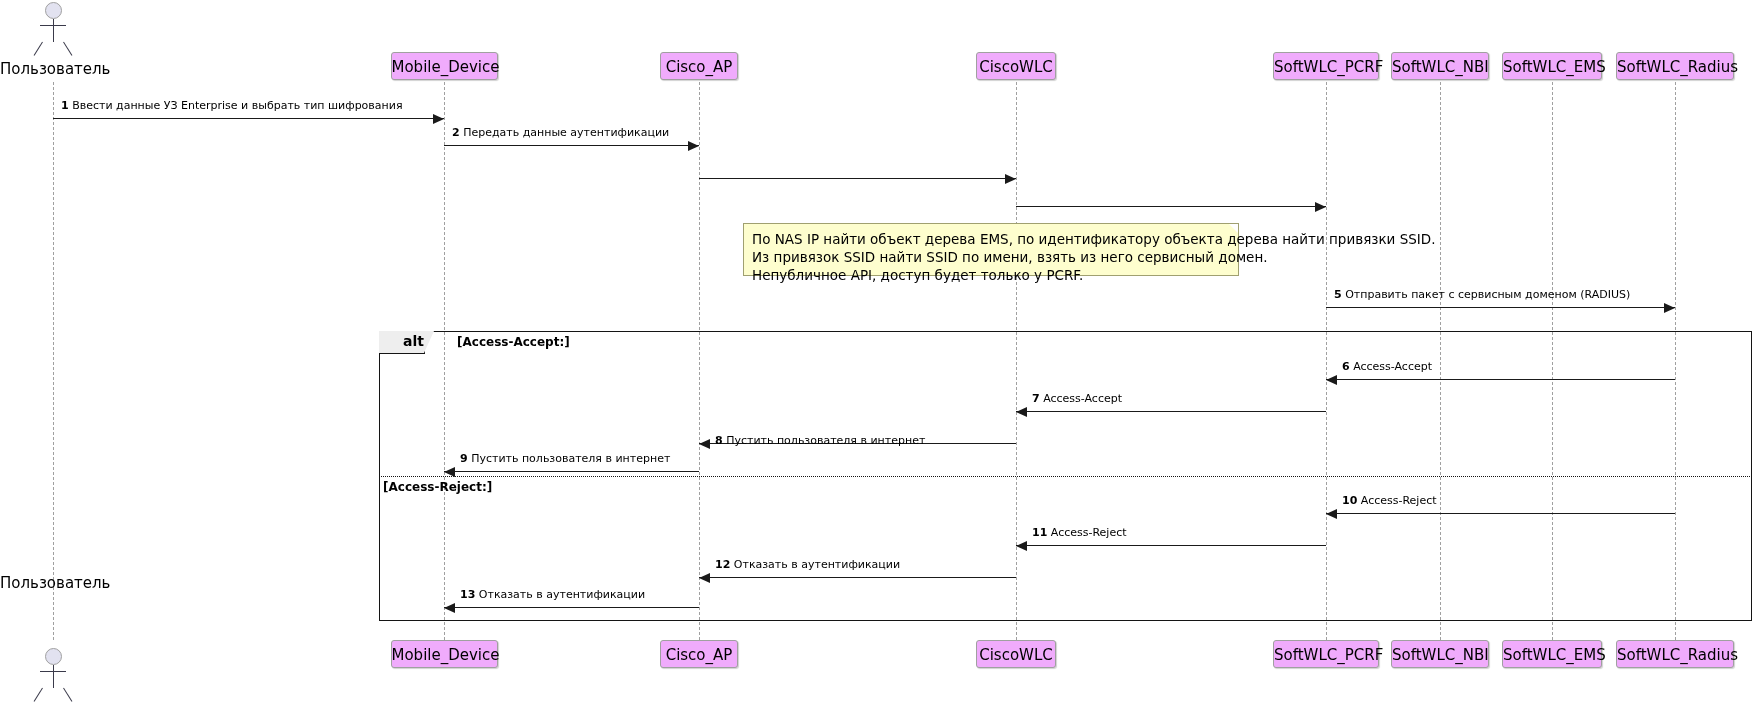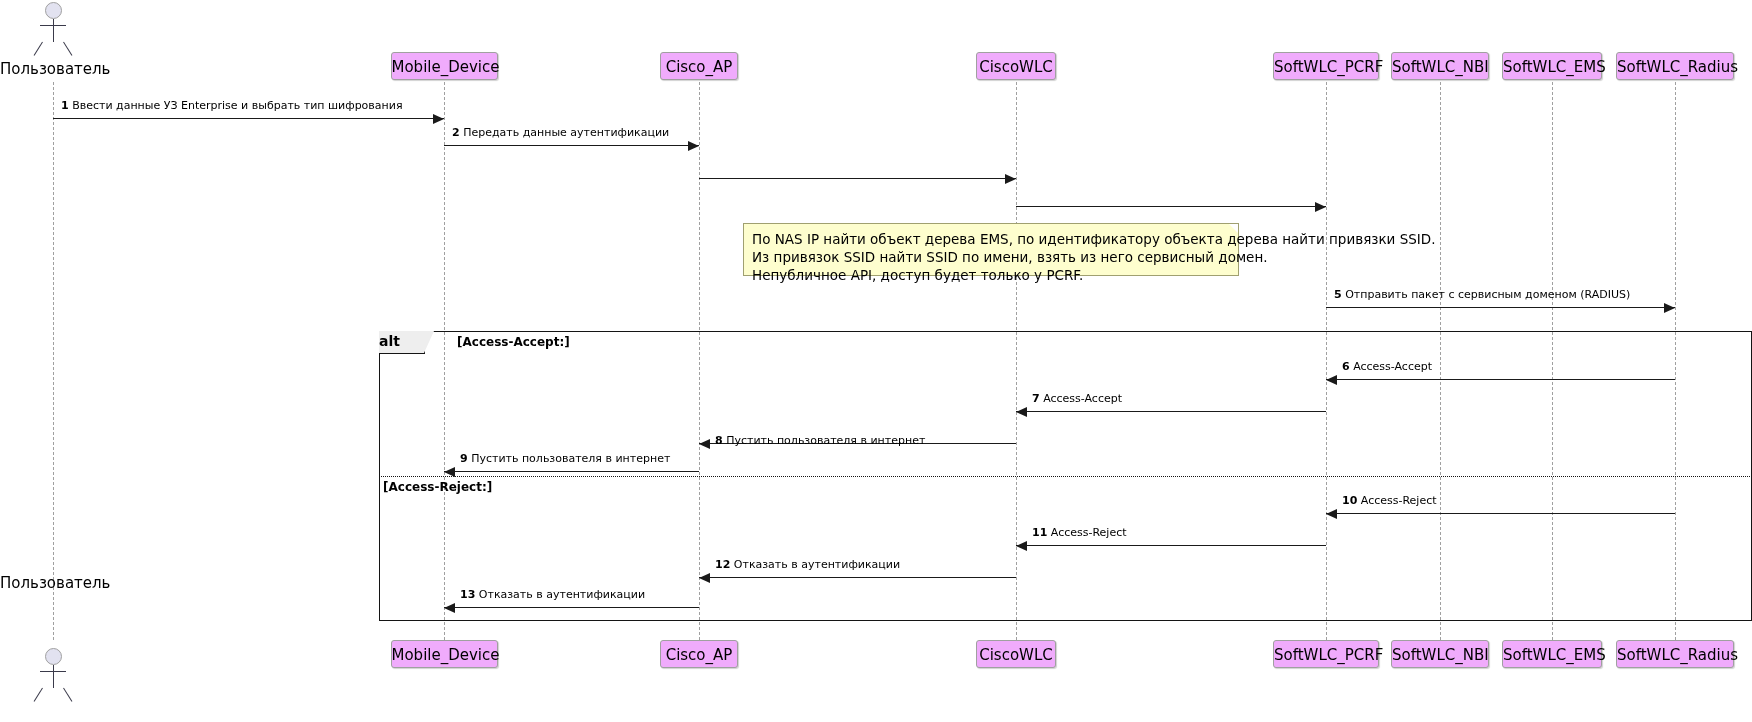--- a/index.html
+++ b/index.html
@@ -86,21 +86,21 @@
     box-sizing:border-box;
     background:transparent;
   }
   .frag-tab{
     position:absolute;
     background:#EEEEEE;
     border-right:1.6px solid #141414;
     border-bottom:1.6px solid #141414;
     box-sizing:border-box;
     font-size:14px;font-weight:bold;
-    text-align:left;
+    text-align:right;
     line-height:21px;
     color:#000;
   }
   .frag-tab:after{
     content:"";position:absolute;right:-10px;top:0;
     width:0;height:0;
     border-top:22px solid #EEEEEE;
     border-right:10px solid transparent;
   }
   .frag-label{

